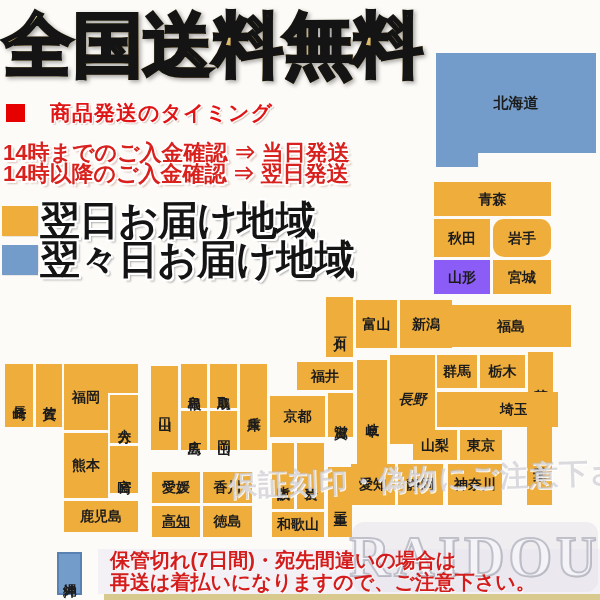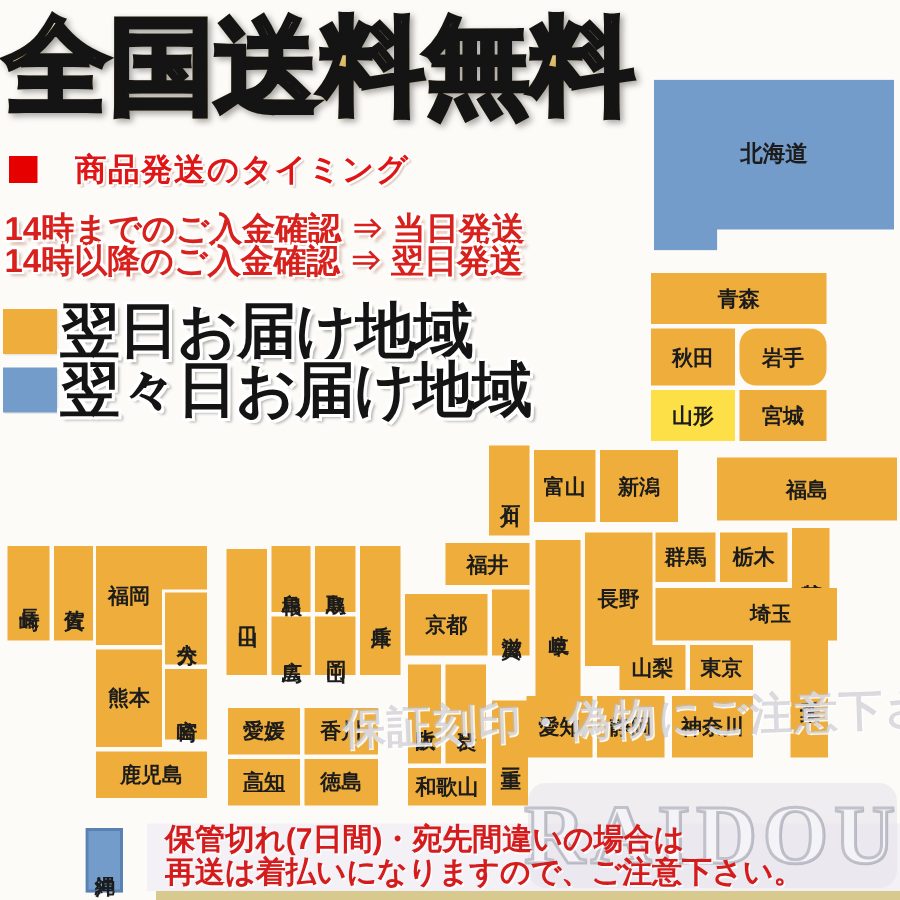--- a/index.html
+++ b/index.html
@@ -90,29 +90,29 @@
       <span class="swatch" style="background: rgb(115, 156, 202);"></span>
       <span class="legend-label">翌々日お届け地域</span>
     </div>
   </div>
 
   <div class="map">
       <div class="blk h hokkaido" style="left: 436px; top: 53px; width: 160px; height: 114px; background: rgb(115, 156, 202);">北海道</div>
       <div class="blk h" style="left: 434px; top: 182px; width: 117px; height: 34px; background: rgb(239, 174, 59);">青森</div>
       <div class="blk h" style="left: 434px; top: 219px; width: 56px; height: 38px; background: rgb(239, 174, 59);">秋田</div>
       <div class="blk h" style="left: 493px; top: 219px; width: 58px; height: 38px; background: rgb(239, 174, 59); border-radius: 11px;">岩手</div>
-      <div class="blk h" style="left: 434px; top: 260px; width: 56px; height: 34px; background: #fde047;">山形</div>
+      <div class="blk h" style="left: 434px; top: 260px; width: 56px; height: 34px; background: #8b5cf6;">山形</div>
       <div class="blk h" style="left: 493px; top: 260px; width: 58px; height: 34px; background: rgb(239, 174, 59);">宮城</div>
-      <div class="blk h" style="left: 478px; top: 305px; width: 120px; height: 42px; background: rgb(239, 174, 59);">福島</div>
+      <div class="blk h" style="left: 451px; top: 305px; width: 120px; height: 42px; background: rgb(239, 174, 59);">福島</div>
       <div class="blk h" style="left: 400px; top: 300px; width: 52px; height: 48px; background: rgb(239, 174, 59);">新潟</div>
       <div class="blk h" style="left: 356px; top: 300px; width: 41px; height: 48px; background: rgb(239, 174, 59);">富山</div>
       <div class="blk v" style="left: 326px; top: 297px; width: 27px; height: 60px; background: rgb(239, 174, 59);">石川</div>
       <div class="blk h" style="left: 297px; top: 362px; width: 56px; height: 28px; background: rgb(239, 174, 59);">福井</div>
       <div class="blk v" style="left: 357px; top: 360px; width: 30px; height: 105px; background: rgb(239, 174, 59);">岐阜</div>
-      <div class="blk h" style="left: 390px; top: 355px; width: 45px; height: 89px; background: rgb(239, 174, 59);">長野</div>
+      <div class="blk h" style="left: 390px; top: 355px; width: 45px; height: 89px; background: rgb(239, 174, 59); font-style: italic;">長野</div>
       <div class="blk h" style="left: 437px; top: 355px; width: 40px; height: 33px; background: rgb(239, 174, 59);">群馬</div>
       <div class="blk h" style="left: 480px; top: 355px; width: 45px; height: 33px; background: rgb(239, 174, 59);">栃木</div>
       <div class="blk v" style="left: 528px; top: 352px; width: 25px; height: 53px; background: rgb(239, 174, 59);">茨城</div>
       <div class="blk h" style="left: 437px; top: 392px; width: 88px; height: 35px; background: rgb(239, 174, 59); padding-left: 33px;">埼玉</div>
       <div class="blk h" style="left: 413px; top: 430px; width: 44px; height: 30px; background: rgb(239, 174, 59);">山梨</div>
       <div class="blk h" style="left: 460px; top: 430px; width: 42px; height: 30px; background: rgb(239, 174, 59);">東京</div>
       <div class="blk v" style="left: 527px; top: 408px; width: 25px; height: 97px; background: rgb(239, 174, 59);">千葉</div>
       <div class="blk h" style="left: 448px; top: 464px; width: 54px; height: 41px; background: rgb(239, 174, 59);">神奈川</div>
       <div class="blk h" style="left: 398px; top: 464px; width: 45px; height: 41px; background: rgb(239, 174, 59);">静岡</div>
       <div class="blk h" style="left: 351px; top: 464px; width: 44px; height: 41px; background: rgb(239, 174, 59);">愛知</div>

